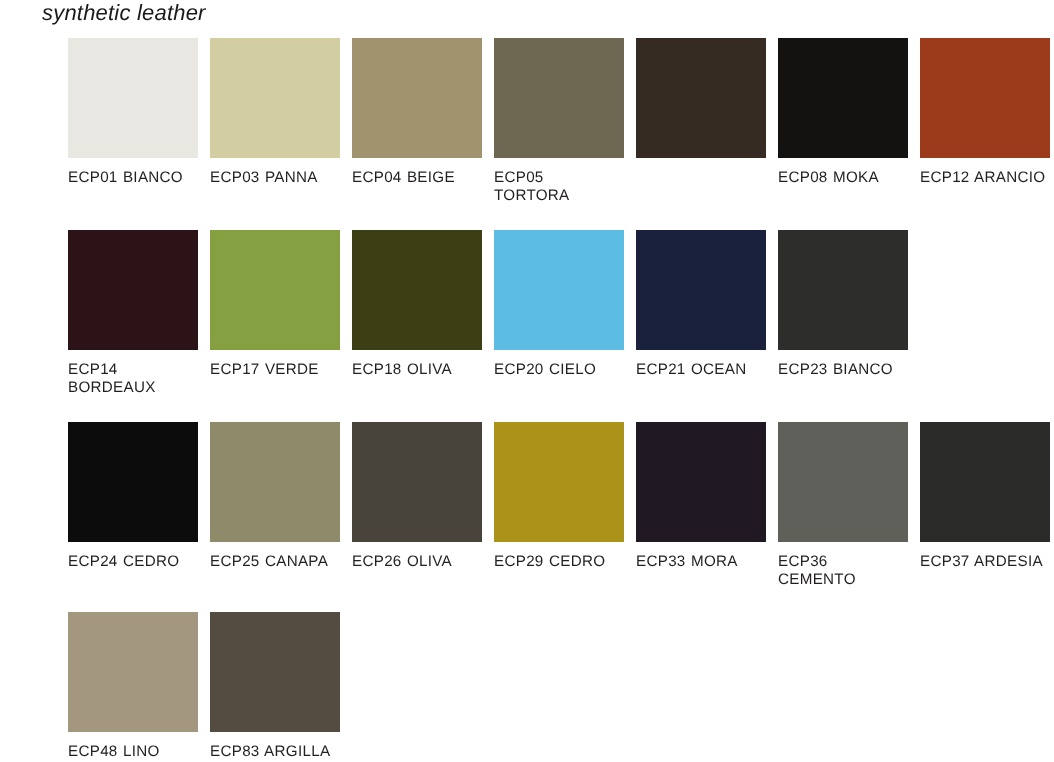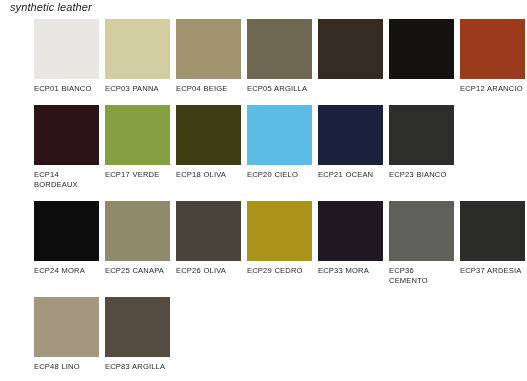--- a/index.html
+++ b/index.html
@@ -16,21 +16,21 @@
   }
   #page {
     position: relative;
     width: 527px;
     height: 381px;
     background: #ffffff;
     overflow: hidden;
   }
   #title {
     position: absolute;
-    left: 10px;
+    left: 21px;
     top: 1px;
     font-size: 11px;
     font-style: italic;
     letter-spacing: 0.1px;
     color: #1a1a1a;
     white-space: nowrap;
   }
   #grid {
     position: absolute;
     left: 34px;
@@ -84,27 +84,28 @@
         <div class="cell">
           <div class="swatch" title="ECP03 PANNA" style="background: rgb(211, 205, 162);"></div>
           <div class="label">ECP03 PANNA</div>
         </div>
         <div class="cell">
           <div class="swatch" title="ECP04 BEIGE" style="background: rgb(162, 147, 111);"></div>
           <div class="label">ECP04 BEIGE</div>
         </div>
         <div class="cell">
           <div class="swatch" title="ECP05 TORTORA" style="background: rgb(110, 103, 81);"></div>
-          <div class="label">ECP05 ARGILLA</div>
+          <div class="label">ECP05 TORTORA</div>
         </div>
         <div class="cell">
           <div class="swatch" title="ECP07 MARRONE" style="background: rgb(54, 43, 35);"></div>
         </div>
         <div class="cell">
           <div class="swatch" title="ECP08 MOKA" style="background: rgb(19, 18, 17);"></div>
+          <div class="label">ECP08 MOKA</div>
         </div>
         <div class="cell">
           <div class="swatch" title="ECP12 ARANCIO" style="background: rgb(156, 58, 28);"></div>
           <div class="label">ECP12 ARANCIO</div>
         </div>
       </div>
       <div class="row-spacer"></div>
       <div class="row">
         <div class="cell">
           <div class="swatch" title="ECP14 BORDEAUX" style="background: rgb(43, 19, 24);"></div>
@@ -128,21 +129,21 @@
         </div>
         <div class="cell">
           <div class="swatch" title="ECP23 LONDON" style="background: rgb(45, 45, 43);"></div>
           <div class="label">ECP23 BIANCO</div>
         </div>
       </div>
       <div class="row-spacer"></div>
       <div class="row">
         <div class="cell">
           <div class="swatch" title="ECP24 NERO" style="background: rgb(13, 12, 12);"></div>
-          <div class="label">ECP24 MORA</div>
+          <div class="label">ECP24 CEDRO</div>
         </div>
         <div class="cell">
           <div class="swatch" title="ECP25 CANAPA" style="background: rgb(143, 138, 106);"></div>
           <div class="label">ECP25 CANAPA</div>
         </div>
         <div class="cell">
           <div class="swatch" title="ECP26 FANGO" style="background: rgb(72, 67, 59);"></div>
           <div class="label">ECP26 OLIVA</div>
         </div>
         <div class="cell">

